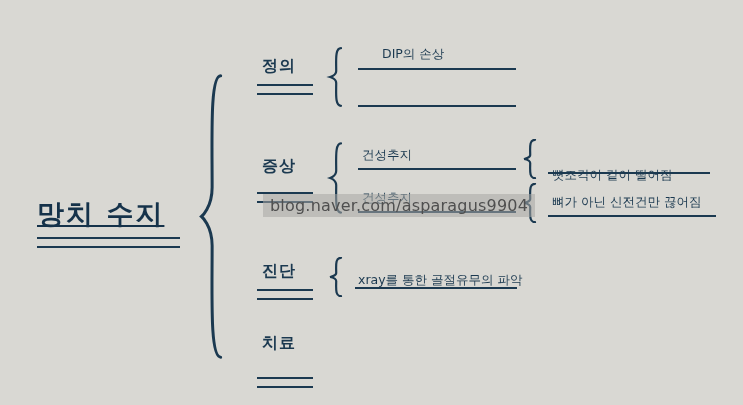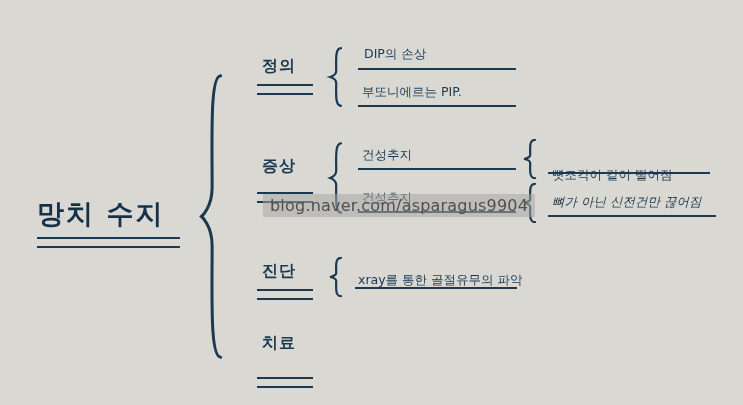--- a/index.html
+++ b/index.html
@@ -60,42 +60,41 @@
     padding:2px 7px;
     white-space:nowrap;
     letter-spacing:0.2px;
   }
 </style>
 </head>
 <body>
 
 <div class="canvas">
 
-  <div class="abs root-label" style="left:37px;top:196px;">망치 수지</div>
+  <div class="abs root-label" style="left:37px;top:196px;text-decoration:underline;">망치 수지</div>
   <div class="abs dunderline" style="left:37px;top:237px;width:143px;"></div>
 
   <div class="abs brace big" style="left:194px;top:70px;width:32px;height:293px;">
     <svg viewBox="0 0 30 100" preserveAspectRatio="none" aria-hidden="true">
       <path d="M25,2 C15,2 17,22 17,40 C17,47 7,50 7,50 C7,50 17,53 17,60 C17,78 15,98 25,98"></path>
     </svg>
   </div>
 
   <div class="abs branch-label" style="left:262px;top:56px;">정의</div>
   <div class="abs dunderline" style="left:257px;top:84px;width:56px;"></div>
 
   <div class="abs brace small" style="left:326px;top:47px;width:18px;height:60px;">
     <svg viewBox="0 0 30 100" preserveAspectRatio="none" aria-hidden="true">
       <path d="M25,2 C15,2 17,22 17,40 C17,47 7,50 7,50 C7,50 17,53 17,60 C17,78 15,98 25,98"></path>
     </svg>
   </div>
 
-  <div class="abs leaf-label" style="left:364px;top:46px;">DIP의 손상</div>
+  <div class="abs leaf-label" style="left:382px;top:46px;">DIP의 손상</div>
   <div class="abs sunderline" style="left:358px;top:68px;width:158px;"></div>
 
-  <div class="abs leaf-label" style="left:362px;top:84px;">부또니에르는 PIP.</div>
   <div class="abs sunderline" style="left:358px;top:105px;width:158px;"></div>
 
   <div class="abs branch-label" style="left:262px;top:156px;">증상</div>
   <div class="abs dunderline" style="left:257px;top:192px;width:56px;"></div>
 
   <div class="abs brace small" style="left:326px;top:142px;width:18px;height:72px;">
     <svg viewBox="0 0 30 100" preserveAspectRatio="none" aria-hidden="true">
       <path d="M25,2 C15,2 17,22 17,40 C17,47 7,50 7,50 C7,50 17,53 17,60 C17,78 15,98 25,98"></path>
     </svg>
   </div>
@@ -114,21 +113,21 @@
 
   <div class="abs leaf-label" style="left:362px;top:190px;">건성추지</div>
   <div class="abs sunderline" style="left:358px;top:211px;width:158px;"></div>
 
   <div class="abs brace small" style="left:520px;top:183px;width:18px;height:40px;">
     <svg viewBox="0 0 30 100" preserveAspectRatio="none" aria-hidden="true">
       <path d="M25,2 C15,2 17,22 17,40 C17,47 7,50 7,50 C7,50 17,53 17,60 C17,78 15,98 25,98"></path>
     </svg>
   </div>
 
-  <div class="abs leaf-label" style="left:552px;top:194px;font-style:italic;">뼈가 아닌 신전건만 끊어짐</div>
+  <div class="abs leaf-label" style="left:552px;top:194px;">뼈가 아닌 신전건만 끊어짐</div>
   <div class="abs sunderline" style="left:548px;top:215px;width:168px;"></div>
 
   <div class="abs watermark" style="left:263px;top:194px;">blog.naver.com/asparagus9904</div>
 
   <div class="abs branch-label" style="left:262px;top:261px;">진단</div>
   <div class="abs dunderline" style="left:257px;top:289px;width:56px;"></div>
 
   <div class="abs brace small" style="left:326px;top:257px;width:18px;height:40px;">
     <svg viewBox="0 0 30 100" preserveAspectRatio="none" aria-hidden="true">
       <path d="M25,2 C15,2 17,22 17,40 C17,47 7,50 7,50 C7,50 17,53 17,60 C17,78 15,98 25,98"></path>

